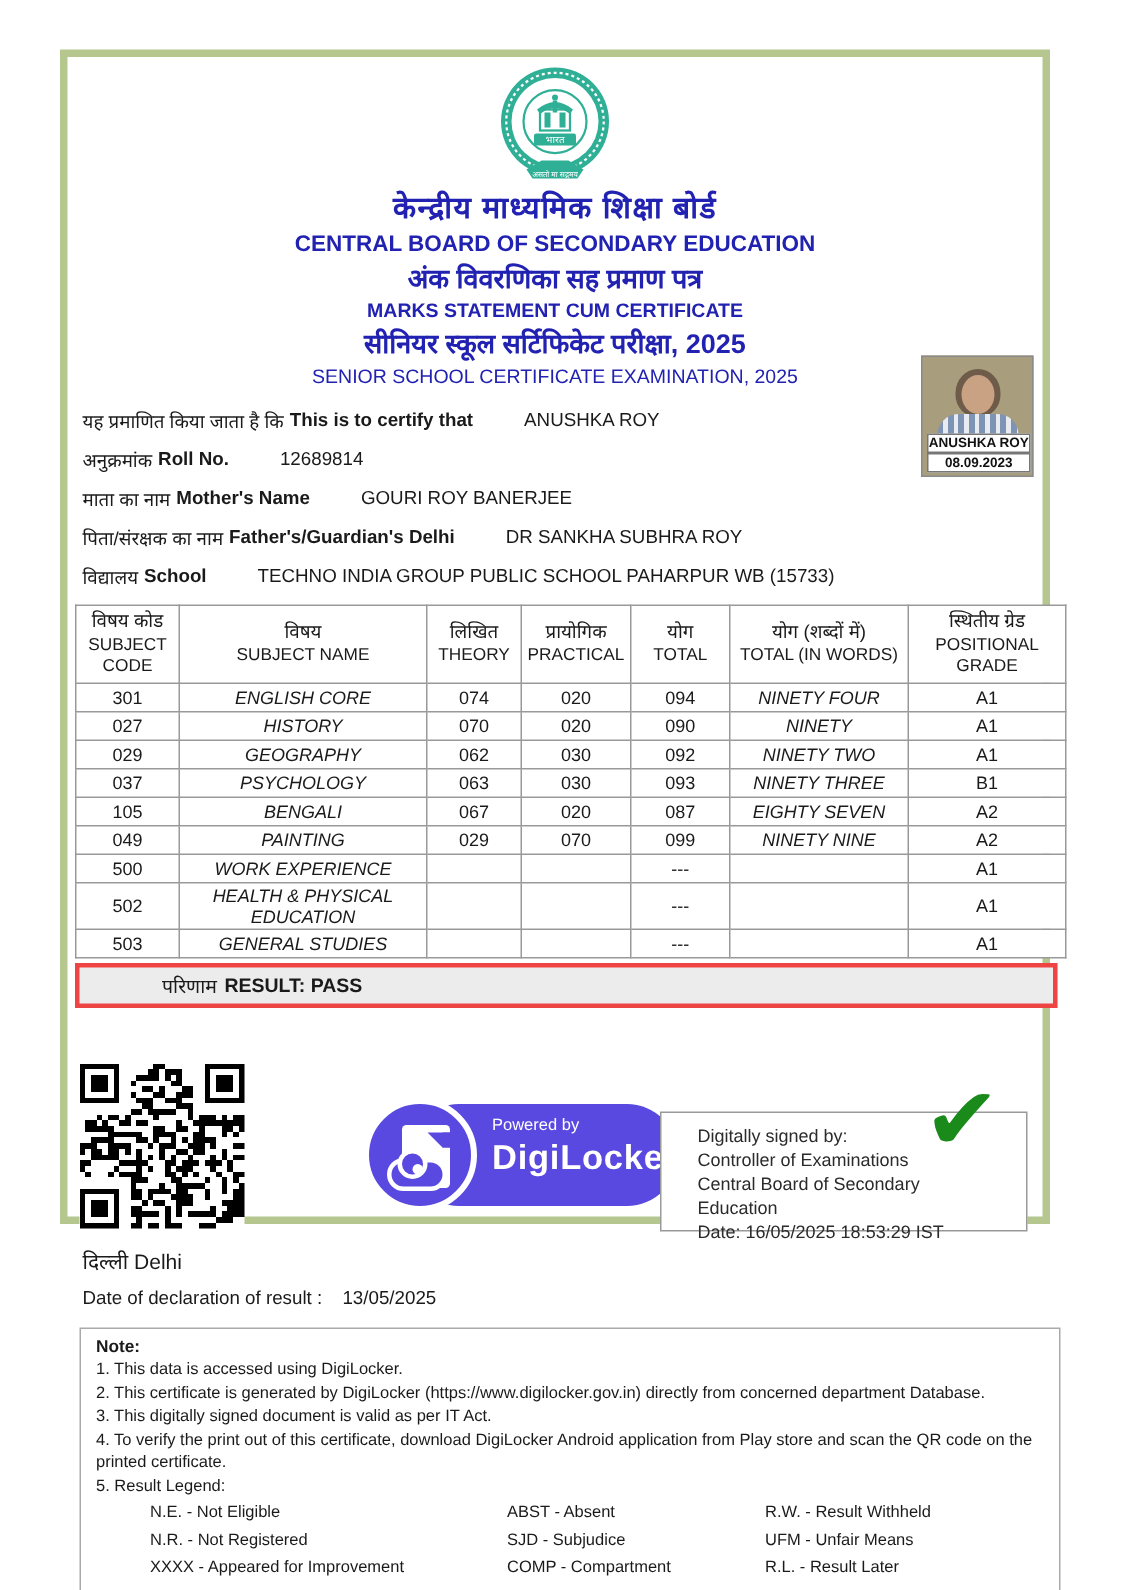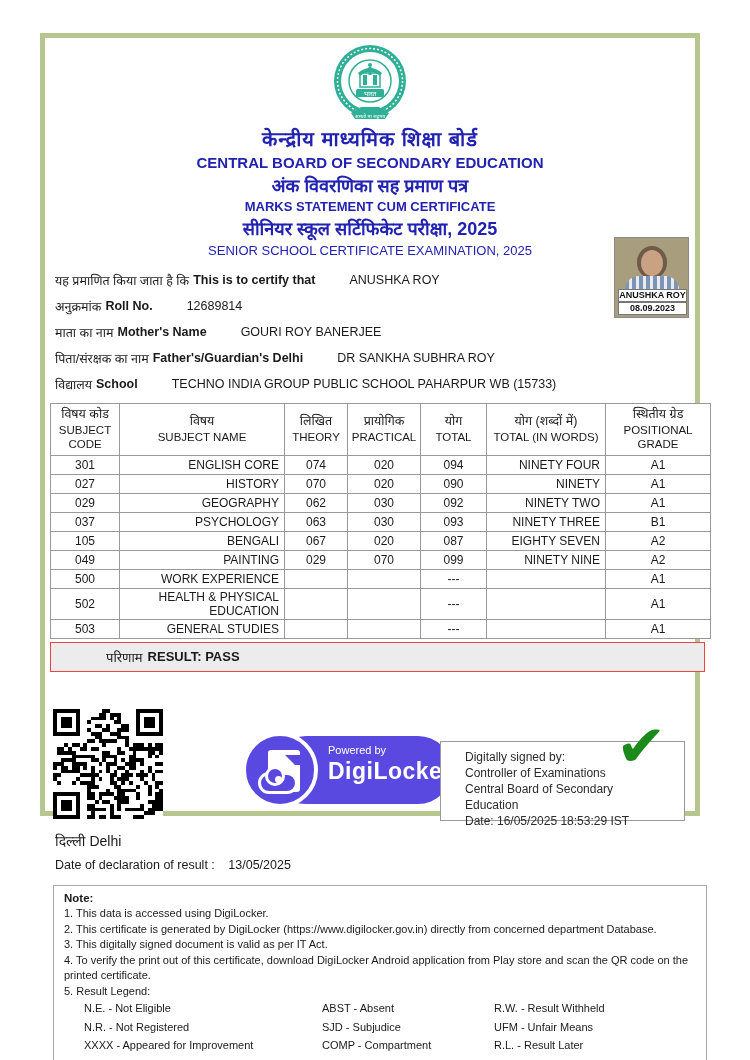--- a/index.html
+++ b/index.html
@@ -38,26 +38,26 @@
   .photo .band.date{bottom:2px;}
 
   
   .tbl{width:655px;margin-top:6px;border-collapse:collapse;table-layout:fixed;}
   .tbl th,.tbl td{border:1px solid #999;font-size:12px;padding:1px 5px;background:#fff;}
   .tbl th{font-weight:normal;text-align:center;line-height:1.25;padding:3px 2px;}
   .tbl th .th-hi{font-size:12.5px;}
   .tbl th .th-en{font-size:11.5px;}
   .tbl td{height:16px;}
   .td-c{text-align:center;}
-  .td-l{text-align:right;}
+  .td-l{text-align:center;font-style:italic;}
   .col-code{width:64px;} .col-name{width:160px;} .col-th{width:58px;} .col-pr{width:68px;}
   .col-tot{width:61px;} .col-words{width:114px;} .col-grade{width:100px;}
 
   
-  .result-band{width:655px;box-sizing:border-box;margin-top:3px;border:1px solid #ef4444;background:#ececec;
+  .result-band{width:655px;box-sizing:border-box;margin-top:3px;border:3px solid #ef4444;background:#ececec;
                height:30px;display:flex;align-items:center;padding-left:55px;font-size:13px;}
   .result-band .r-en{font-weight:bold;margin-left:5px;}
 
   
   .bottom-band{position:relative;margin-top:37px;height:113px;}
   .qr{position:absolute;left:3px;top:0;width:110px;height:110px;background:#fff;}
   .qr svg{width:110px;height:110px;display:block;}
   .dl-badge{position:absolute;left:192px;top:23px;width:210px;height:76px;}
   .dl-pill{position:absolute;left:30px;top:4px;width:180px;height:68px;background:#5a49e0;border-radius:36px;}
   .dl-circle{position:absolute;left:0;top:0;width:76px;height:76px;border-radius:50%;background:#5a49e0;border:4px solid #fff;box-sizing:border-box;}
@@ -76,21 +76,21 @@
              font-family:"DejaVu Sans",sans-serif;transform:scaleX(1.05);}
 
   .place-line{margin-top:9px;margin-left:5px;font-size:14px;height:18px;}
   .decl-line{margin-top:9px;margin-left:5px;font-size:12.5px;height:18px;}
   .decl-line .decl-val{margin-left:10px;}
 
   
   .note-box{width:654px;box-sizing:border-box;margin-top:9px;margin-left:3px;border:1px solid #aaa;
             padding:5px 10px 10px 10px;font-size:11px;line-height:15.5px;color:#1a1a1a;}
   .note-title{font-weight:bold;font-size:11.5px;}
-  .legend{display:grid;grid-template-columns:238px 172px auto;margin-left:20px;row-gap:3px;margin-top:2px;}
+  .legend{display:grid;grid-template-columns:238px 172px auto;margin-left:36px;row-gap:3px;margin-top:2px;}
 </style>
 </head>
 <body>
 
 <div class="page">
   <div class="frame">
     <div class="inner">
 
       <div class="logo-wrap">
         <svg width="90" height="84" viewBox="0 0 90 84">

